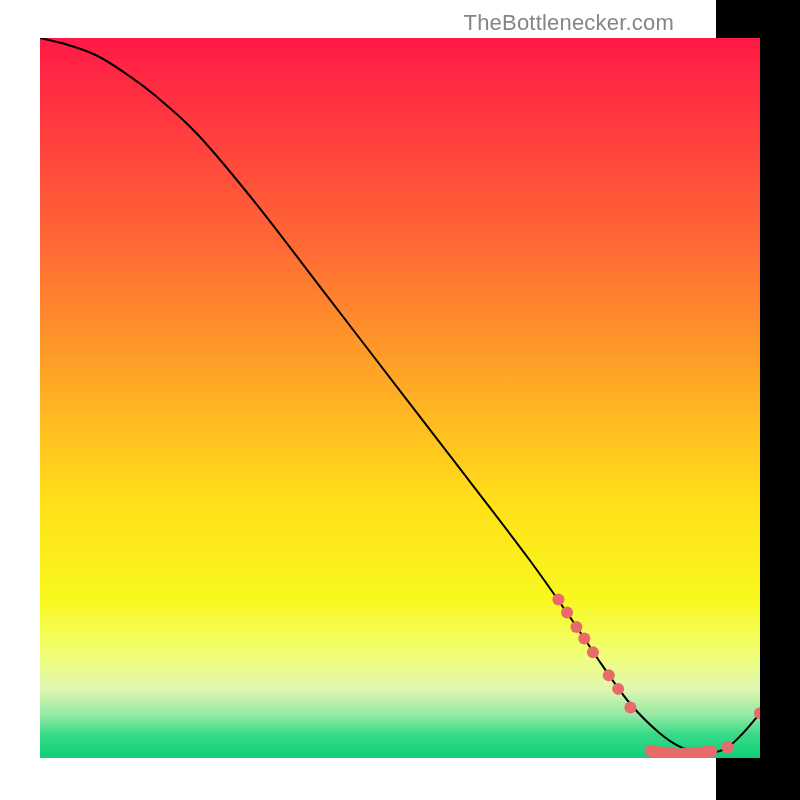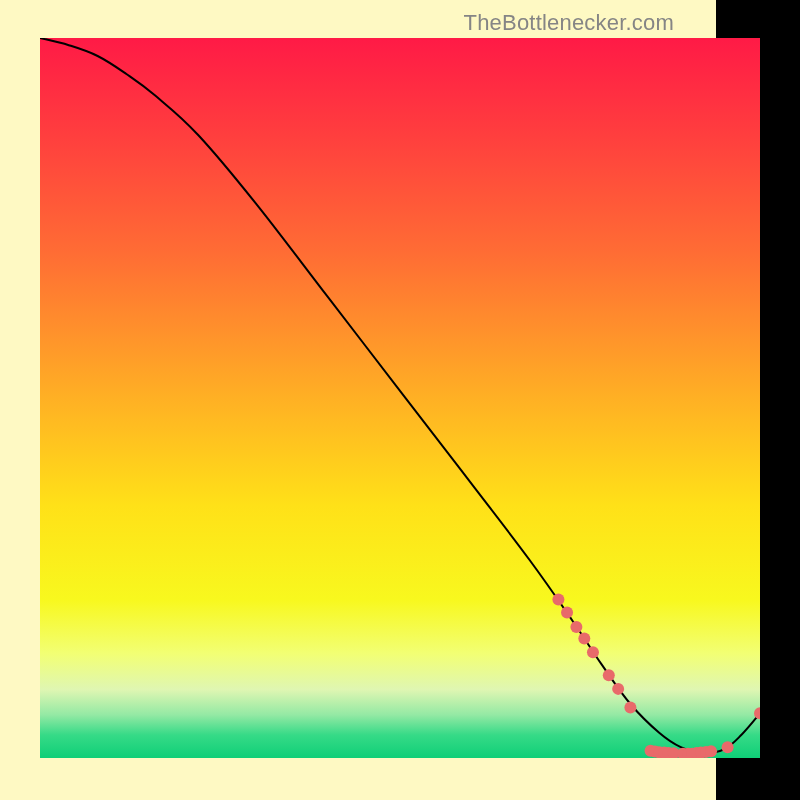--- a/index.html
+++ b/index.html
@@ -8,21 +8,21 @@
     width: 800px;
     height: 800px;
     background: #000;
     overflow: hidden;
     font-family: Arial, Helvetica, sans-serif;
   }
   .stage {
     position: relative;
     width: 716px;
     height: 800px;
-    background: #fef9c3;
+    background: #ffffff;
   }
   .plot {
     position: absolute;
     left: 40px;
     top: 38px;
     width: 720px;
     height: 720px;
     overflow: hidden;
   }
   .grad {

